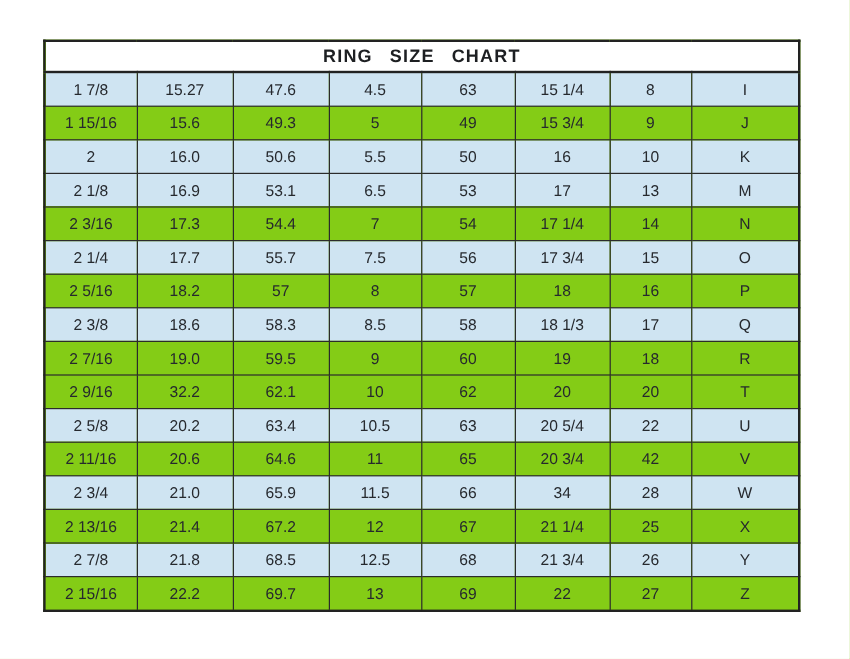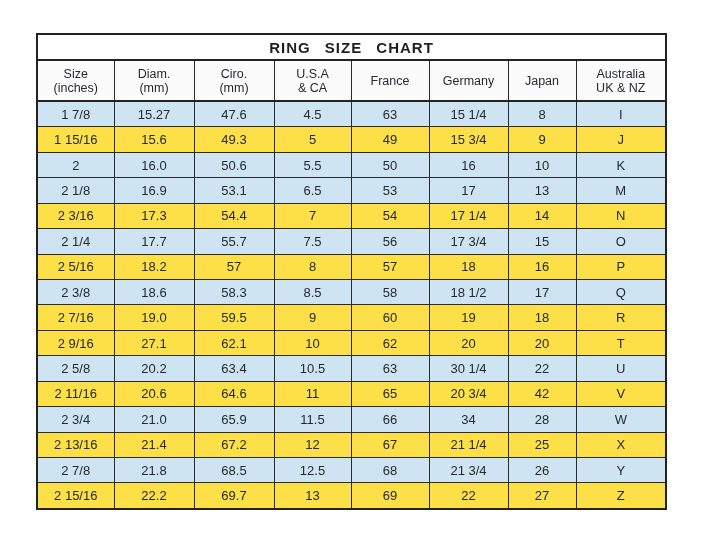--- a/index.html
+++ b/index.html
@@ -12,21 +12,21 @@
     color: #26292e;
   }
   table.ring-chart {
     position: absolute;
     left: 36px;
     top: 33px;
     width: 629px;
     height: 477px;
     border-collapse: collapse;
     table-layout: fixed;
-    background: #fde047;
+    background: #84cc16;
   }
   table.ring-chart th,
   table.ring-chart td {
     border: 1px solid #2b2b2b;
     text-align: center;
     vertical-align: middle;
     padding: 0;
     overflow: hidden;
     white-space: nowrap;
   }
@@ -67,30 +67,20 @@
       <col style="width:77px">
       <col style="width:78px">
       <col style="width:79px">
       <col style="width:68px">
       <col style="width:90px">
     </colgroup>
     <thead>
       <tr class="title-row">
         <th colspan="8">RING SIZE CHART</th>
       </tr>
-      <tr class="header-row" id="header-row">
-          <th>Size<br>(inches)</th>
-          <th>Diam.<br>(mm)</th>
-          <th>Ciro.<br>(mm)</th>
-          <th>U.S.A<br>&amp; CA</th>
-          <th>France</th>
-          <th>Germany</th>
-          <th>Japan</th>
-          <th>Australia<br>UK &amp; NZ</th>
-        </tr>
     </thead>
     <tbody id="table-body">
         <tr class="data-row stripe">
           <td>1 7/8</td>
           <td>15.27</td>
           <td>47.6</td>
           <td>4.5</td>
           <td>63</td>
           <td>15 1/4</td>
           <td>8</td>
@@ -155,51 +145,51 @@
           <td>18</td>
           <td>16</td>
           <td>P</td>
         </tr>
         <tr class="data-row stripe">
           <td>2 3/8</td>
           <td>18.6</td>
           <td>58.3</td>
           <td>8.5</td>
           <td>58</td>
-          <td>18 1/2</td>
+          <td>18 1/3</td>
           <td>17</td>
           <td>Q</td>
         </tr>
         <tr class="data-row">
           <td>2 7/16</td>
           <td>19.0</td>
           <td>59.5</td>
           <td>9</td>
           <td>60</td>
           <td>19</td>
           <td>18</td>
           <td>R</td>
         </tr>
         <tr class="data-row">
           <td>2 9/16</td>
-          <td>27.1</td>
+          <td>32.2</td>
           <td>62.1</td>
           <td>10</td>
           <td>62</td>
           <td>20</td>
           <td>20</td>
           <td>T</td>
         </tr>
         <tr class="data-row stripe">
           <td>2 5/8</td>
           <td>20.2</td>
           <td>63.4</td>
           <td>10.5</td>
           <td>63</td>
-          <td>30 1/4</td>
+          <td>20 5/4</td>
           <td>22</td>
           <td>U</td>
         </tr>
         <tr class="data-row">
           <td>2 11/16</td>
           <td>20.6</td>
           <td>64.6</td>
           <td>11</td>
           <td>65</td>
           <td>20 3/4</td>

